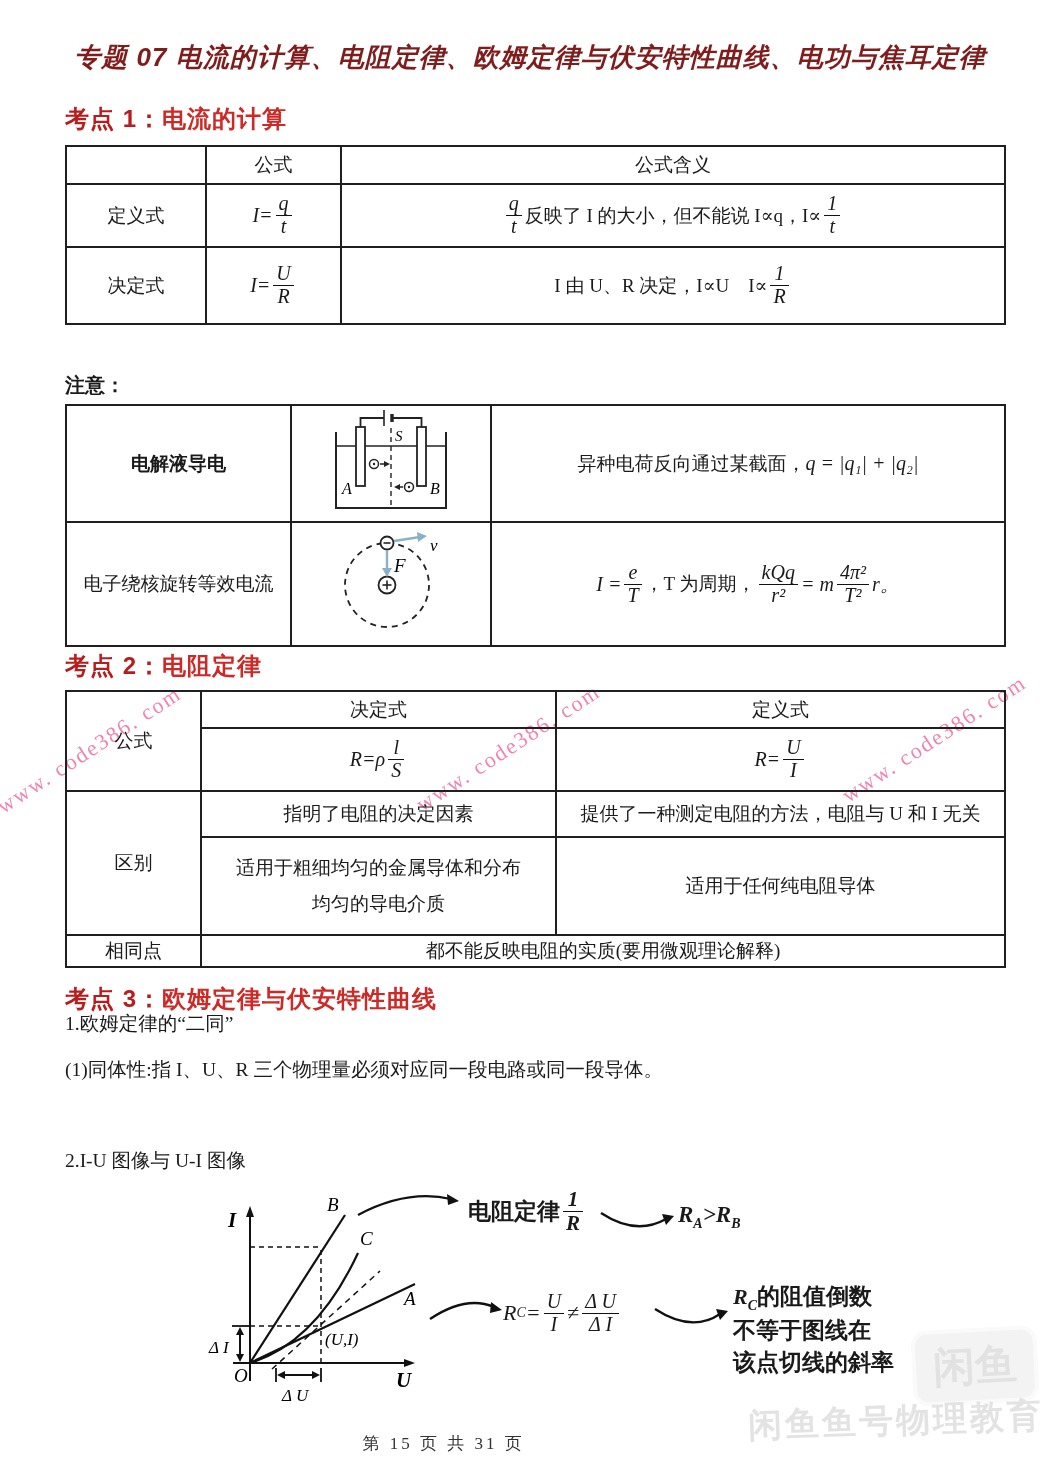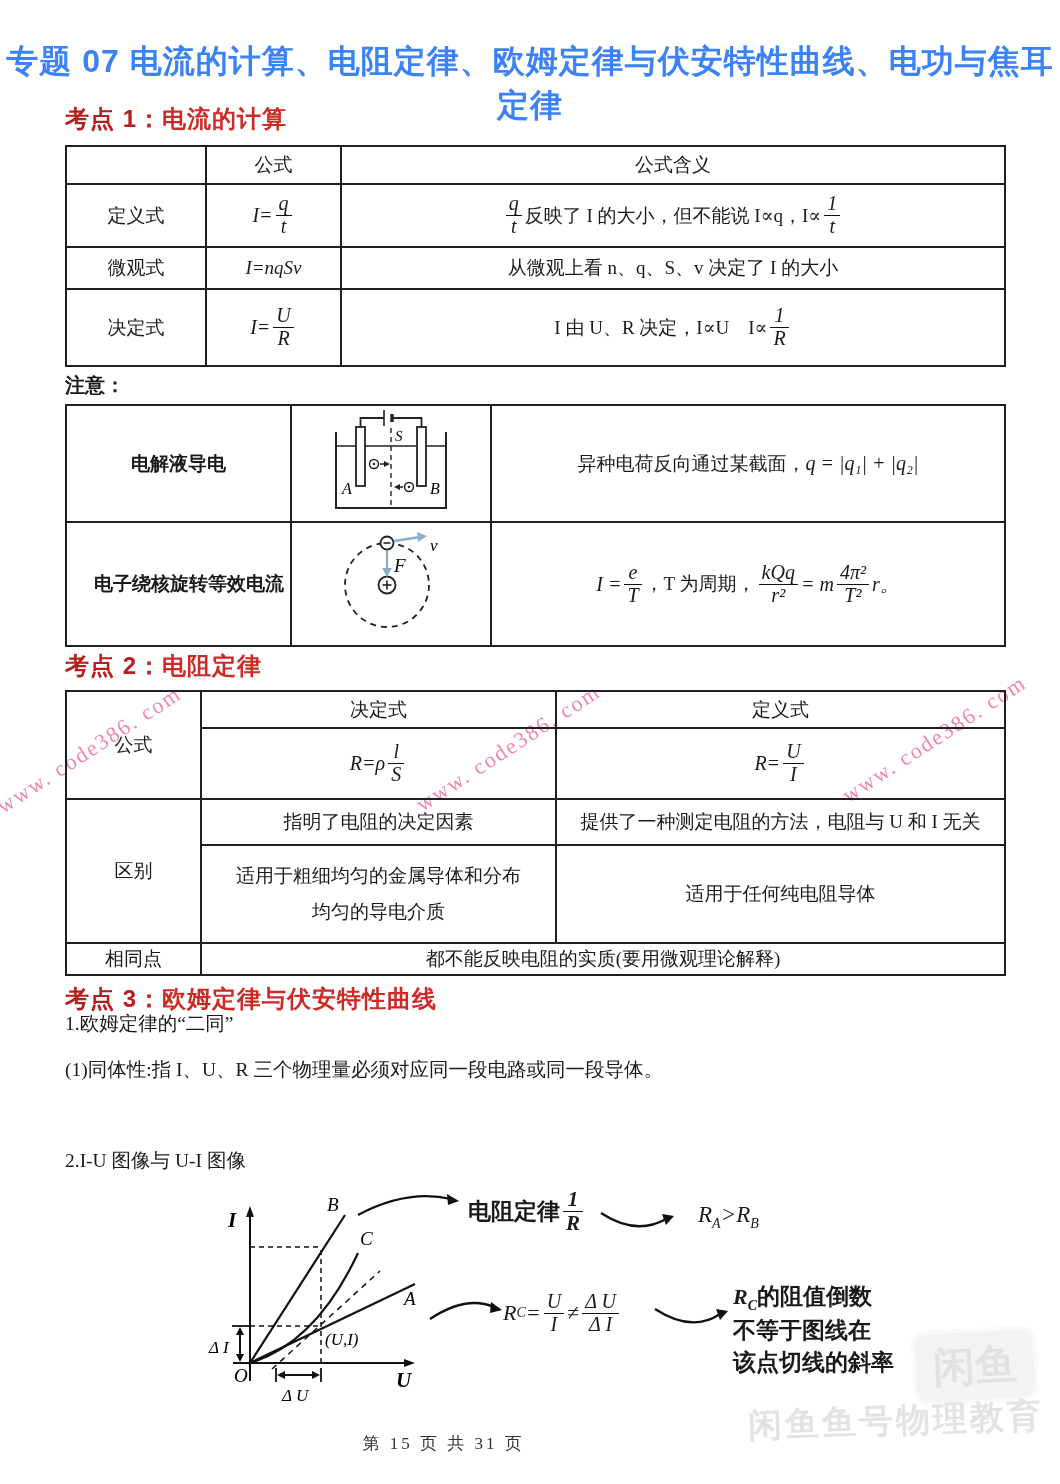--- a/index.html
+++ b/index.html
@@ -1,20 +1,20 @@
 <!DOCTYPE html>
 <html><head>
 <meta charset="utf-8">
 <style>
   html,body{margin:0;padding:0;background:#888;}
   .page{position:relative;width:1060px;height:1484px;margin:0 auto;background:#ffffff;overflow:hidden;
         font-family:"Liberation Serif","DejaVu Serif",serif;color:#1a1a1a;}
   .abs{position:absolute;}
   .sans{font-family:"Liberation Sans","DejaVu Sans",sans-serif;}
-  .page-title{width:1060px;top:40px;left:0;text-align:center;font-weight:bold;font-size:32px;letter-spacing:1px;color:#3b82f6;}
+  .page-title{width:1060px;top:40px;left:0;text-align:center;font-weight:bold;font-size:26px;letter-spacing:1px;color:#7f1d1d;font-style:italic;}
   .kd-head{font-weight:bold;font-size:24px;letter-spacing:1px;}
   .kd-prefix{color:#b91c1c;}
   .kd-main{color:#cd2a27;}
   .tbl{position:absolute;border-collapse:collapse;table-layout:fixed;}
   .tbl td{border:2px solid #1f1f1f;text-align:center;vertical-align:middle;font-size:19px;padding:2px 6px;}
   .fml{font-family:"Liberation Serif","DejaVu Serif",serif;font-style:italic;font-size:20px;}
   .frac{display:inline-flex;flex-direction:column;vertical-align:middle;text-align:center;line-height:1.08;margin:0 3px;}
   .frac .top{border-bottom:1.6px solid #111;padding:0 3px;display:block;}
   .frac .bot{padding:0 3px;display:block;}
   .mix{display:flex;align-items:center;justify-content:center;}
@@ -75,25 +75,20 @@
                 <span class="bot">t</span>
               </span>
               <span>反映了 I 的大小，但不能说 I∝q，I∝</span>
               <span class="frac fml">
                 <span class="top">1</span>
                 <span class="bot">t</span>
               </span>
             </span>
       </td>
     </tr>
-    <tr style="height:42px">
-      <td>微观式</td>
-      <td class="fml">I=nqSv</td>
-      <td>从微观上看 n、q、S、v 决定了 I 的大小</td>
-    </tr>
     <tr style="height:77px">
       <td>决定式</td>
       <td>
         <span class="mix fml">
               <span>I=</span>
               <span class="frac">
                 <span class="top">U</span>
                 <span class="bot">R</span>
               </span>
             </span>
@@ -146,21 +141,21 @@
         </svg>
       </td>
       <td>
         <span class="mix">
               <span>异种电荷反向通过某截面，</span>
               <span class="fml">q = |q₁| + |q₂|</span>
             </span>
       </td>
     </tr>
     <tr style="height:124px">
-      <td style="font-weight:bold;text-align:right;">电子绕核旋转等效电流</td>
+      <td style="font-weight:normal;">电子绕核旋转等效电流</td>
       <td>
         <svg width="122" height="110" viewBox="0 0 122 110">
           <circle cx="57" cy="58" r="42" fill="none" stroke="#222" stroke-width="1.8" stroke-dasharray="6,5"></circle>
           <circle cx="57" cy="58" r="8.5" fill="#fff" stroke="#222" stroke-width="1.8"></circle>
           <line x1="52.5" y1="58" x2="61.5" y2="58" stroke="#222" stroke-width="1.6"></line>
           <line x1="57" y1="53.5" x2="57" y2="62.5" stroke="#222" stroke-width="1.6"></line>
           <circle cx="57" cy="16" r="6.5" fill="#fff" stroke="#222" stroke-width="1.8"></circle>
           <line x1="53.5" y1="16" x2="60.5" y2="16" stroke="#222" stroke-width="1.6"></line>
           <line x1="64" y1="14" x2="90" y2="10" stroke="#8bb1c8" stroke-width="2.4"></line>
               <polygon points="97,9 87,5 88,15" fill="#8bb1c8"></polygon>
@@ -203,21 +198,21 @@
         <col style="width:135px">
         <col style="width:355px">
         <col>
       </colgroup>
     <tbody>
         <tr style="height:37px">
       <td rowspan="2">公式</td>
       <td>决定式</td>
       <td>定义式</td>
     </tr>
-    <tr style="height:71px">
+    <tr style="height:63px">
       <td>
         <span class="mix fml">
               <span>R=ρ</span>
               <span class="frac">
                 <span class="top">l</span>
                 <span class="bot">S</span>
               </span>
             </span>
       </td>
       <td>
@@ -304,21 +299,21 @@
   </svg>
 
   <div class="abs mix" style="left:468px;top:1188px;">
     <span class="ann-cn">电阻定律</span>
     <span class="frac fml" style="font-size:21px;font-weight:bold;">
         <span class="top">1</span>
         <span class="bot">R</span>
       </span>
   </div>
 
-  <div class="abs fml" style="left:698px;top:1202px;font-size:23px;font-weight:normal;">
+  <div class="abs fml" style="left:678px;top:1202px;font-size:23px;font-weight:bold;">
     <span>R</span><sub class="vs">A</sub><span>&gt;</span><span>R</span><sub class="vs">B</sub>
   </div>
 
   <div class="abs mix fml" style="left:503px;top:1291px;font-size:22px;">
     <span>R</span>
       <sub class="vs">C</sub>
       <span>=</span>
     <span class="frac" style="font-size:20px;">
         <span class="top">U</span>
         <span class="bot">I</span>

